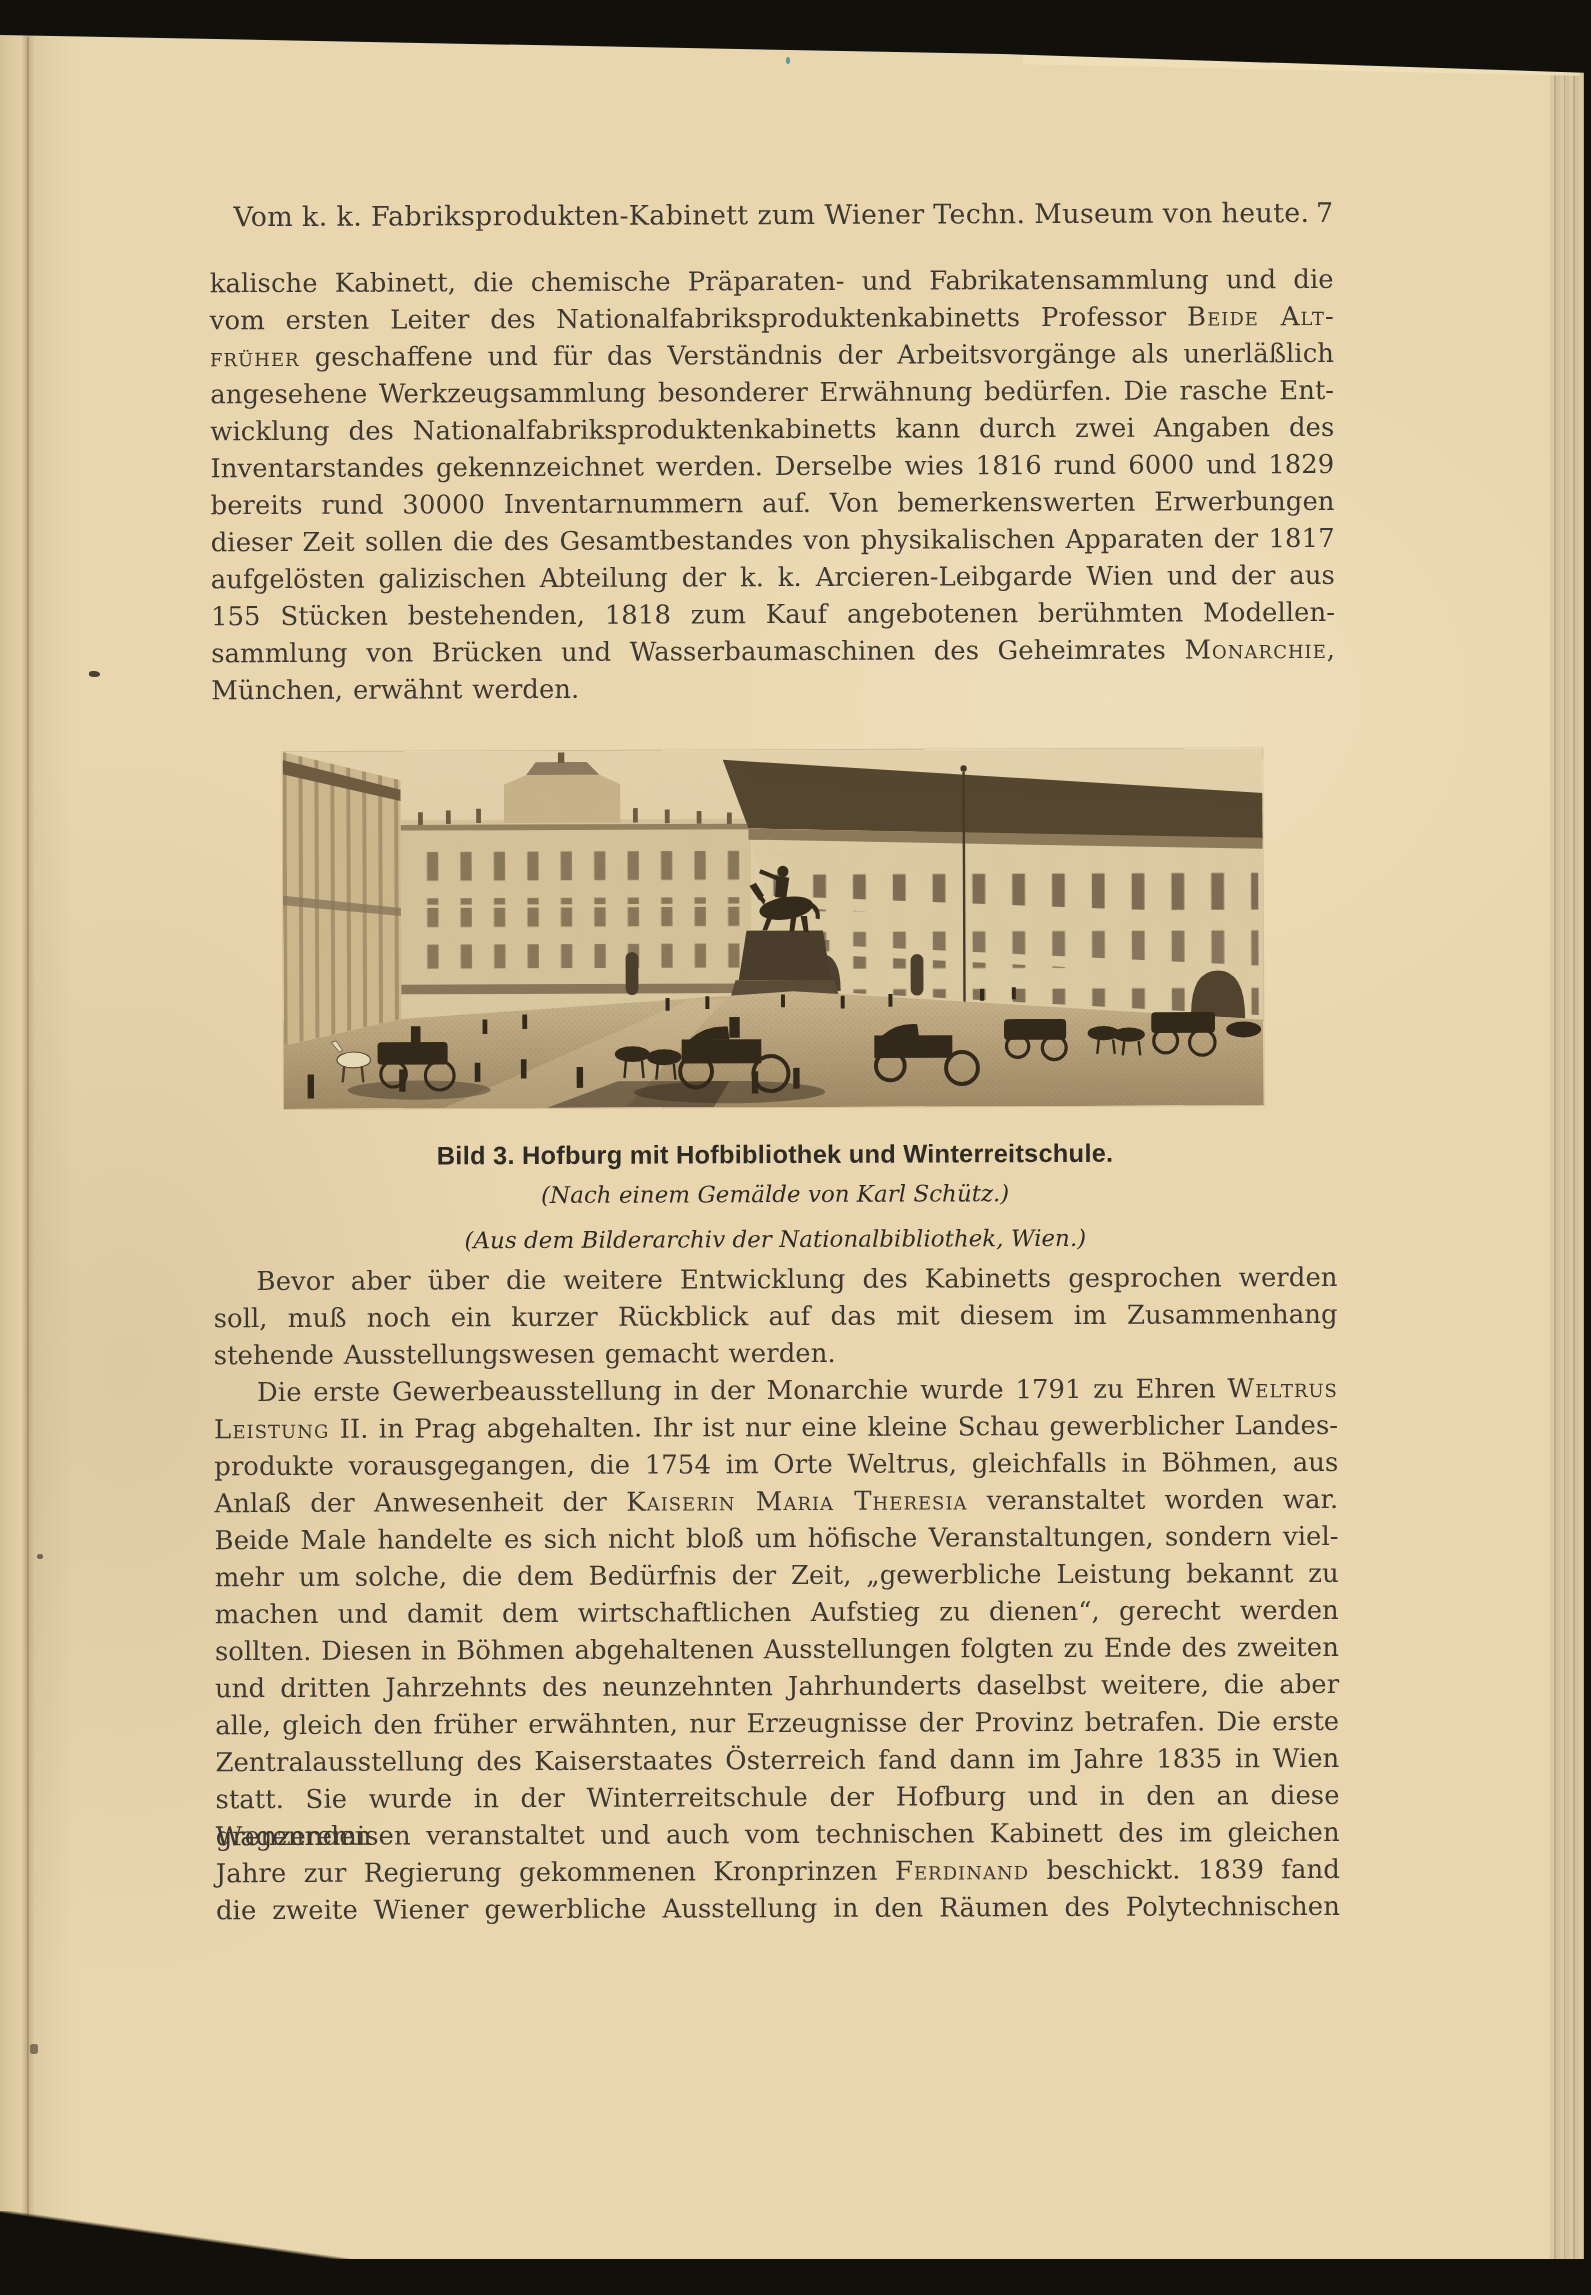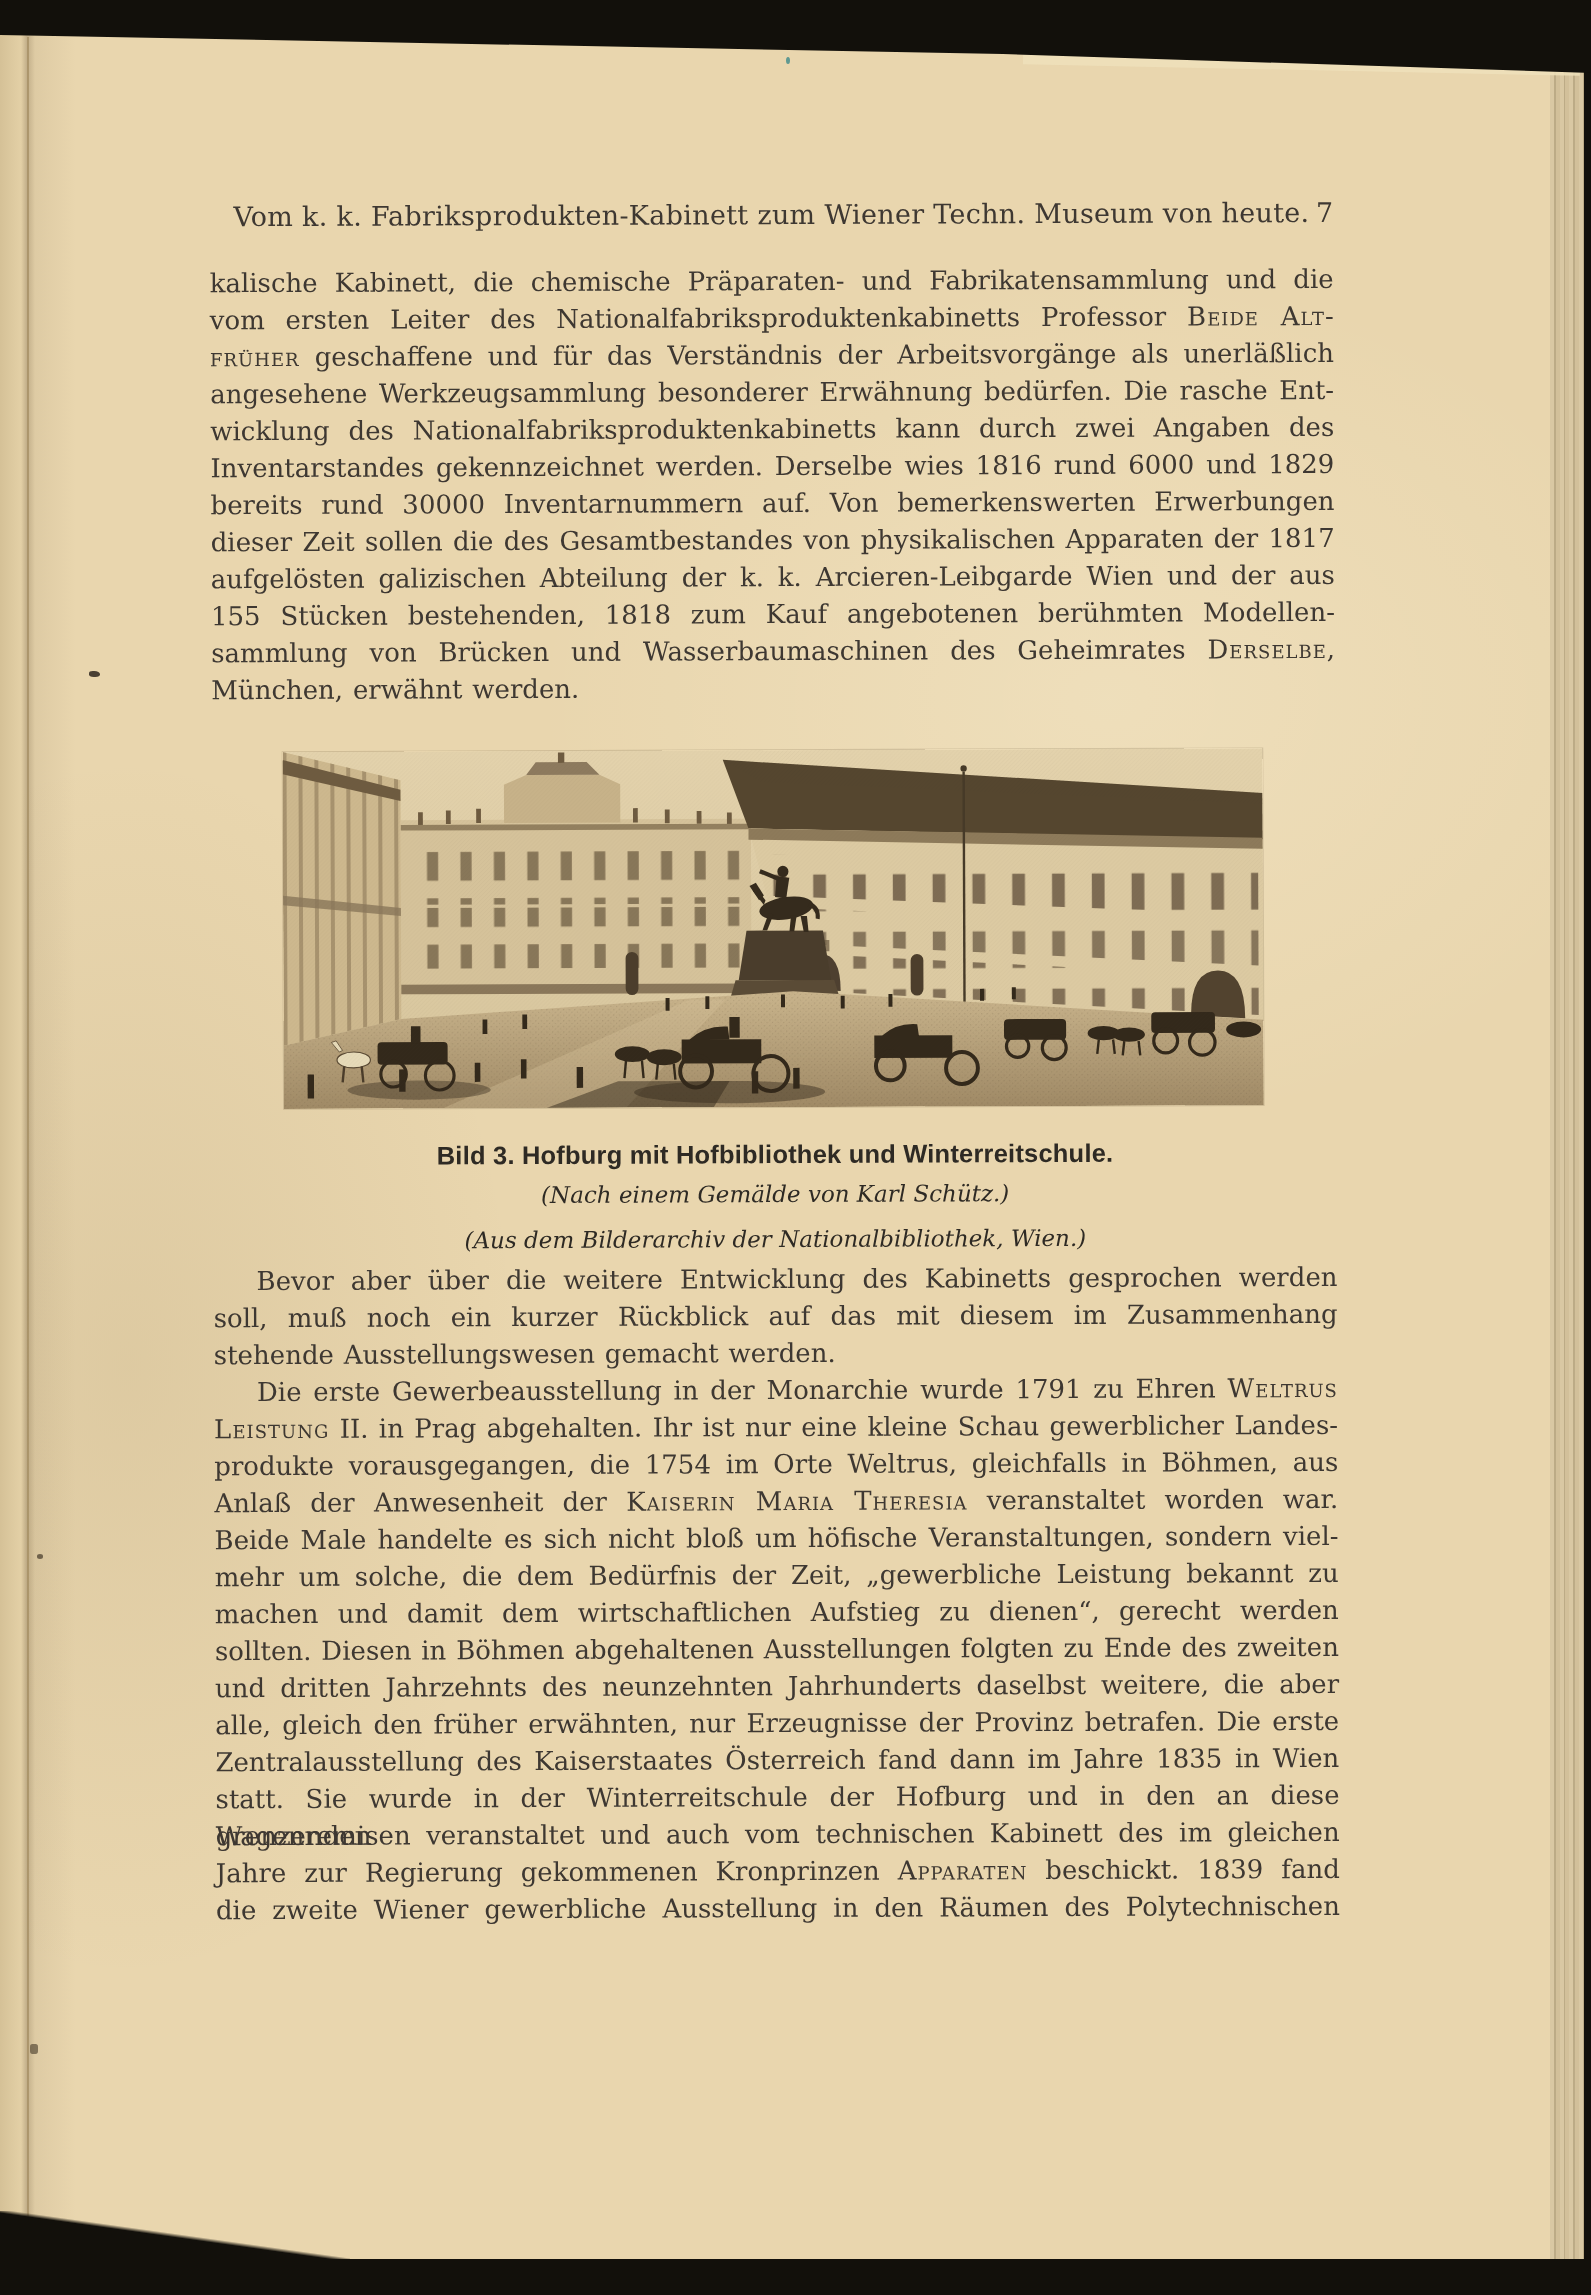--- a/index.html
+++ b/index.html
@@ -129,21 +129,21 @@
       <div class="tline">kalische Kabinett, die chemische Präparaten- und Fabrikatensammlung und die</div>
       <div class="tline">vom ersten Leiter des Nationalfabriksproduktenkabinetts Professor <span class="sc">Beide Alt</span>-</div>
       <div class="tline"><span class="sc">früher</span> geschaffene und für das Verständnis der Arbeitsvorgänge als unerläßlich</div>
       <div class="tline">angesehene Werkzeugsammlung besonderer Erwähnung bedürfen. Die rasche Ent-</div>
       <div class="tline">wicklung des Nationalfabriksproduktenkabinetts kann durch zwei Angaben des</div>
       <div class="tline">Inventarstandes gekennzeichnet werden. Derselbe wies 1816 rund 6000 und 1829</div>
       <div class="tline">bereits rund 30000 Inventarnummern auf. Von bemerkenswerten Erwerbungen</div>
       <div class="tline">dieser Zeit sollen die des Gesamtbestandes von physikalischen Apparaten der 1817</div>
       <div class="tline">aufgelösten galizischen Abteilung der k. k. Arcieren-Leibgarde Wien und der aus</div>
       <div class="tline">155 Stücken bestehenden, 1818 zum Kauf angebotenen berühmten Modellen-</div>
-      <div class="tline">sammlung von Brücken und Wasserbaumaschinen des Geheimrates <span class="sc">Derselbe</span>,</div>
+      <div class="tline">sammlung von Brücken und Wasserbaumaschinen des Geheimrates <span class="sc">Monarchie</span>,</div>
       <div class="tline endline">München, erwähnt werden.</div>
     </div>
 
   <div class="figure-wrap" aria-label="Engraving of Josefsplatz at the Hofburg with equestrian statue, carriages and pedestrians">
     <svg viewBox="0 0 1231 447" preserveAspectRatio="none">
       <defs>
         <linearGradient id="sky" x1="0" y1="0" x2="0" y2="1">
           <stop offset="0" stop-color="#e3d2ac"></stop>
             <stop offset="1" stop-color="#d6c49b"></stop>
         </linearGradient>
@@ -320,21 +320,21 @@
       <div class="tline">Anlaß der Anwesenheit der <span class="sc">Kaiserin Maria Theresia</span> veranstaltet worden war.</div>
       <div class="tline">Beide Male handelte es sich nicht bloß um höfische Veranstaltungen, sondern viel-</div>
       <div class="tline">mehr um solche, die dem Bedürfnis der Zeit, „gewerbliche Leistung bekannt zu</div>
       <div class="tline">machen und damit dem wirtschaftlichen Aufstieg zu dienen“, gerecht werden</div>
       <div class="tline">sollten. Diesen in Böhmen abgehaltenen Ausstellungen folgten zu Ende des zweiten</div>
       <div class="tline">und dritten Jahrzehnts des neunzehnten Jahrhunderts daselbst weitere, die aber</div>
       <div class="tline">alle, gleich den früher erwähnten, nur Erzeugnisse der Provinz betrafen. Die erste</div>
       <div class="tline">Zentralausstellung des Kaiserstaates Österreich fand dann im Jahre 1835 in Wien</div>
       <div class="tline">statt. Sie wurde in der Winterreitschule der Hofburg und in den an diese grenzenden</div>
       <div class="tline">Wagenremisen veranstaltet und auch vom technischen Kabinett des im gleichen</div>
-      <div class="tline">Jahre zur Regierung gekommenen Kronprinzen <span class="sc">Apparaten</span> beschickt. 1839 fand</div>
+      <div class="tline">Jahre zur Regierung gekommenen Kronprinzen <span class="sc">Ferdinand</span> beschickt. 1839 fand</div>
       <div class="tline">die zweite Wiener gewerbliche Ausstellung in den Räumen des Polytechnischen</div>
     </div>
 
 </div>
 
 <div class="speck speck-teal"></div>
 <div class="speck speck-gutter1"></div>
 <div class="speck speck-gutter2"></div>
 <div class="speck speck-gutter3"></div>
 

